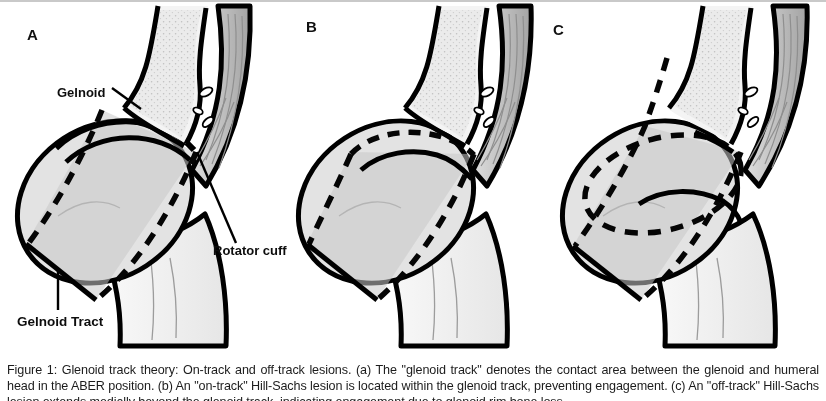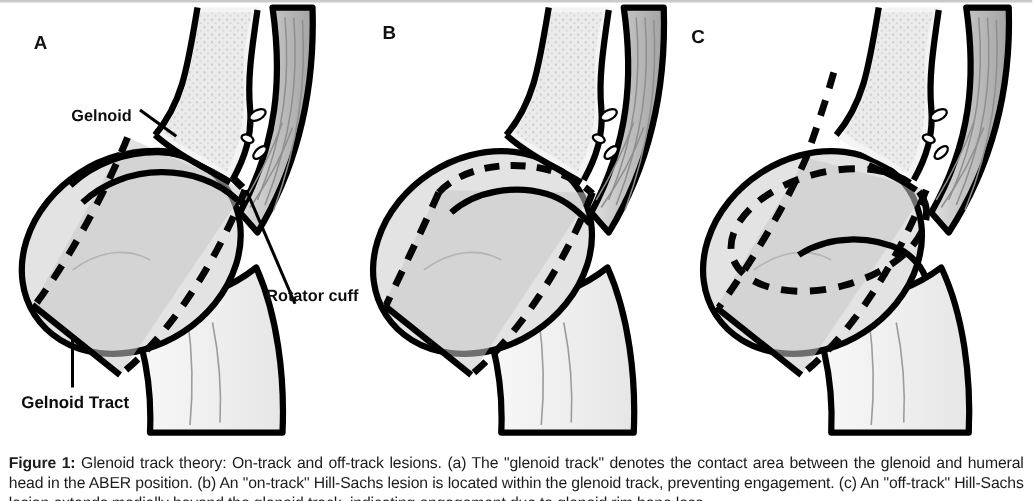--- a/index.html
+++ b/index.html
@@ -10,26 +10,26 @@
   .panel svg{position:absolute;left:0;top:0;overflow:visible;}
   #panel-a{left:0;}
   #panel-b{left:281px;}
   #panel-c{left:545px;}
   .panel-letter{position:absolute;font-weight:bold;font-size:15px;letter-spacing:.5px;}
   #panel-a .panel-letter{left:27px;top:24px;}
   #panel-b .panel-letter{left:25px;top:16px;}
   #panel-c .panel-letter{left:8px;top:19px;}
   .anno{position:absolute;font-weight:bold;font-size:13px;white-space:nowrap;color:#0d0d0d;}
   .lbl-glenoid{left:57px;top:68px;margin-top:15px;}
-  .lbl-cuff{left:213px;top:227px;}
+  .lbl-cuff{left:213px;top:241px;}
   .lbl-tract{left:17px;top:312px;font-size:13.5px;}
   .caption{position:absolute;left:7px;right:7px;top:349px;
            font-size:12.6px;line-height:16px;text-align:justify;
            color:#1c1c1c;letter-spacing:-0.1px;}
-  .caption .cap-label{font-weight:bold;}
+  .caption .cap-label{font-weight:normal;}
 </style>
 </head>
 <body>
 
 <div class="top-line"></div>
 
 <div class="panel" id="panel-a">
   <div class="panel-letter">A</div>
   <svg width="280" height="346" viewBox="0 0 280 346">
     <defs>

